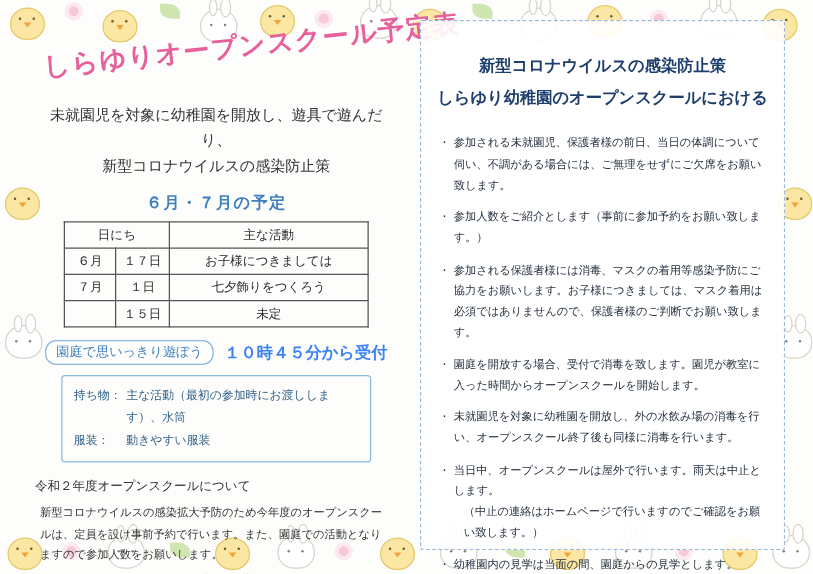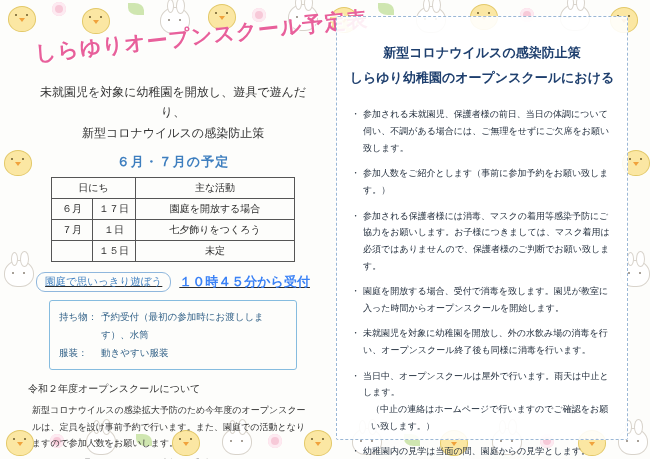--- a/index.html
+++ b/index.html
@@ -162,21 +162,20 @@
   table.sched td.month { width: 32px; }
   table.sched td.day { width: 34px; }
   table.sched td.act { text-align: center; }
 
   .play-row {
     margin-top: 10px;
     display: flex;
     align-items: center;
     justify-content: center;
     gap: 8px;
-    text-decoration: underline;
   }
   .play-badge {
     font-size: 10.5px;
     color: #3f7fbf;
     border: 1px solid #8fb7dd;
     border-radius: 9px;
     padding: 2px 8px;
     white-space: nowrap;
   }
   .play-time {
@@ -388,21 +387,21 @@
       <thead>
         <tr>
           <th colspan="2">日にち</th>
           <th>主な活動</th>
         </tr>
       </thead>
       <tbody>
         <tr>
           <td class="month">６月</td>
           <td class="day">１７日</td>
-          <td class="act">園庭を開放する場合</td>
+          <td class="act">お子様につきましては</td>
         </tr>
         <tr>
           <td class="month">７月</td>
           <td class="day">１日</td>
           <td class="act">七夕飾りをつくろう</td>
         </tr>
         <tr>
           <td class="month"></td>
           <td class="day">１５日</td>
           <td class="act">未定</td>
@@ -411,21 +410,21 @@
     </table>
 
     <div class="play-row">
       <div class="play-badge">園庭で思いっきり遊ぼう</div>
       <div class="play-time">１０時４５分から受付</div>
     </div>
 
     <div class="bring-box">
       <div class="row">
         <div class="lbl">持ち物：</div>
-        <div>予約受付（最初の参加時にお渡しします）、水筒</div>
+        <div>主な活動（最初の参加時にお渡しします）、水筒</div>
       </div>
       <div class="row">
         <div class="lbl">服装：</div>
         <div>動きやすい服装</div>
       </div>
     </div>
 
     <div class="about-head">令和２年度オープンスクールについて</div>
     <div class="about-body">新型コロナウイルスの感染拡大予防のため今年度のオープンスクールは、定員を設け事前予約で行います。また、園庭での活動となりますので参加人数をお願いします。</div>
     <div class="about-note">ご理解いただき、お電話にて受付けております。</div>

